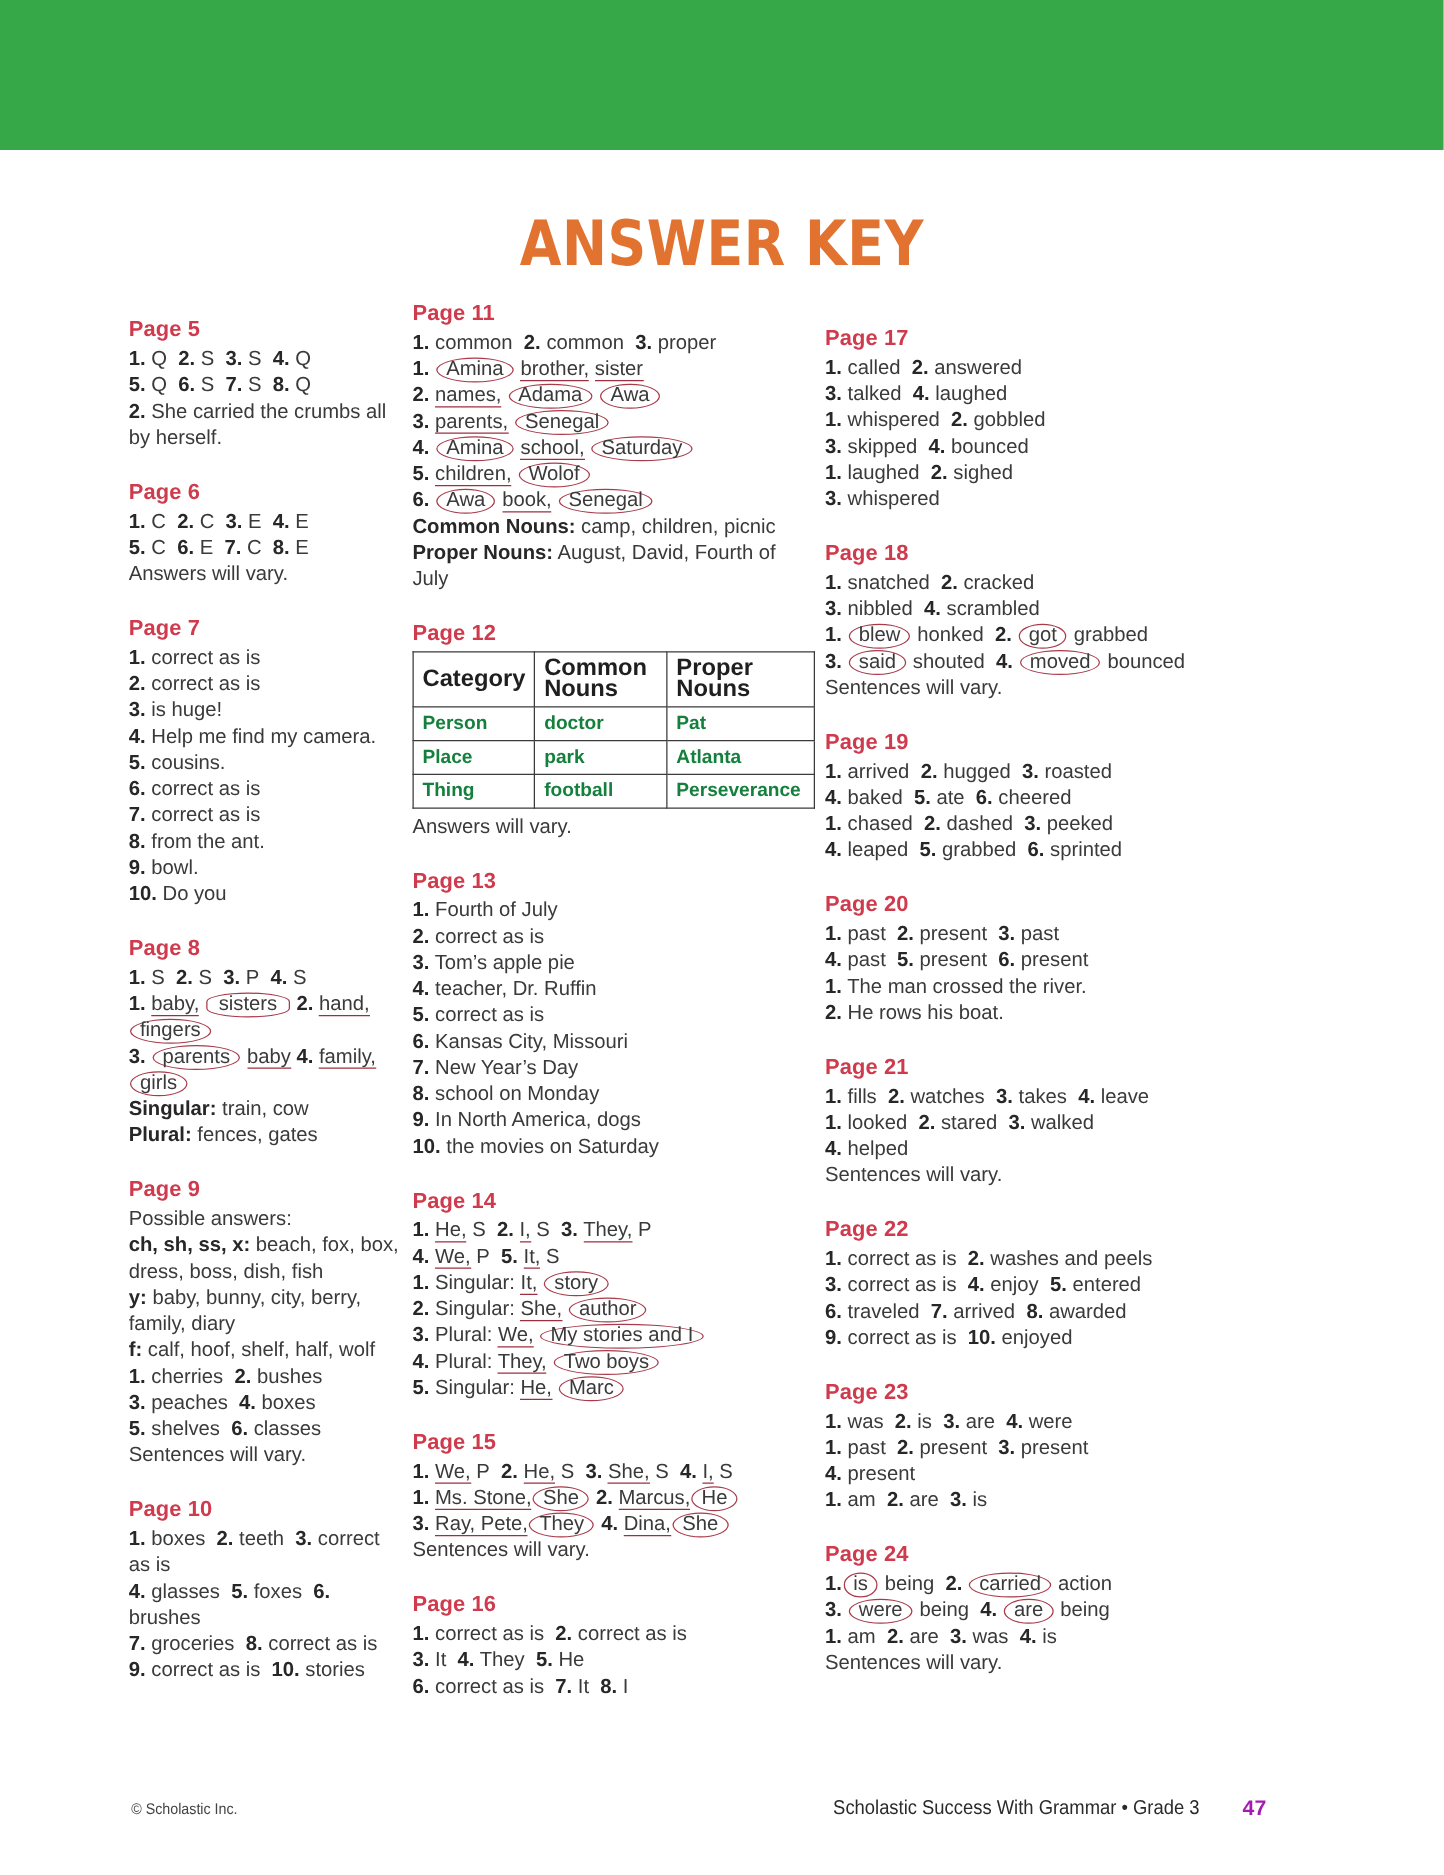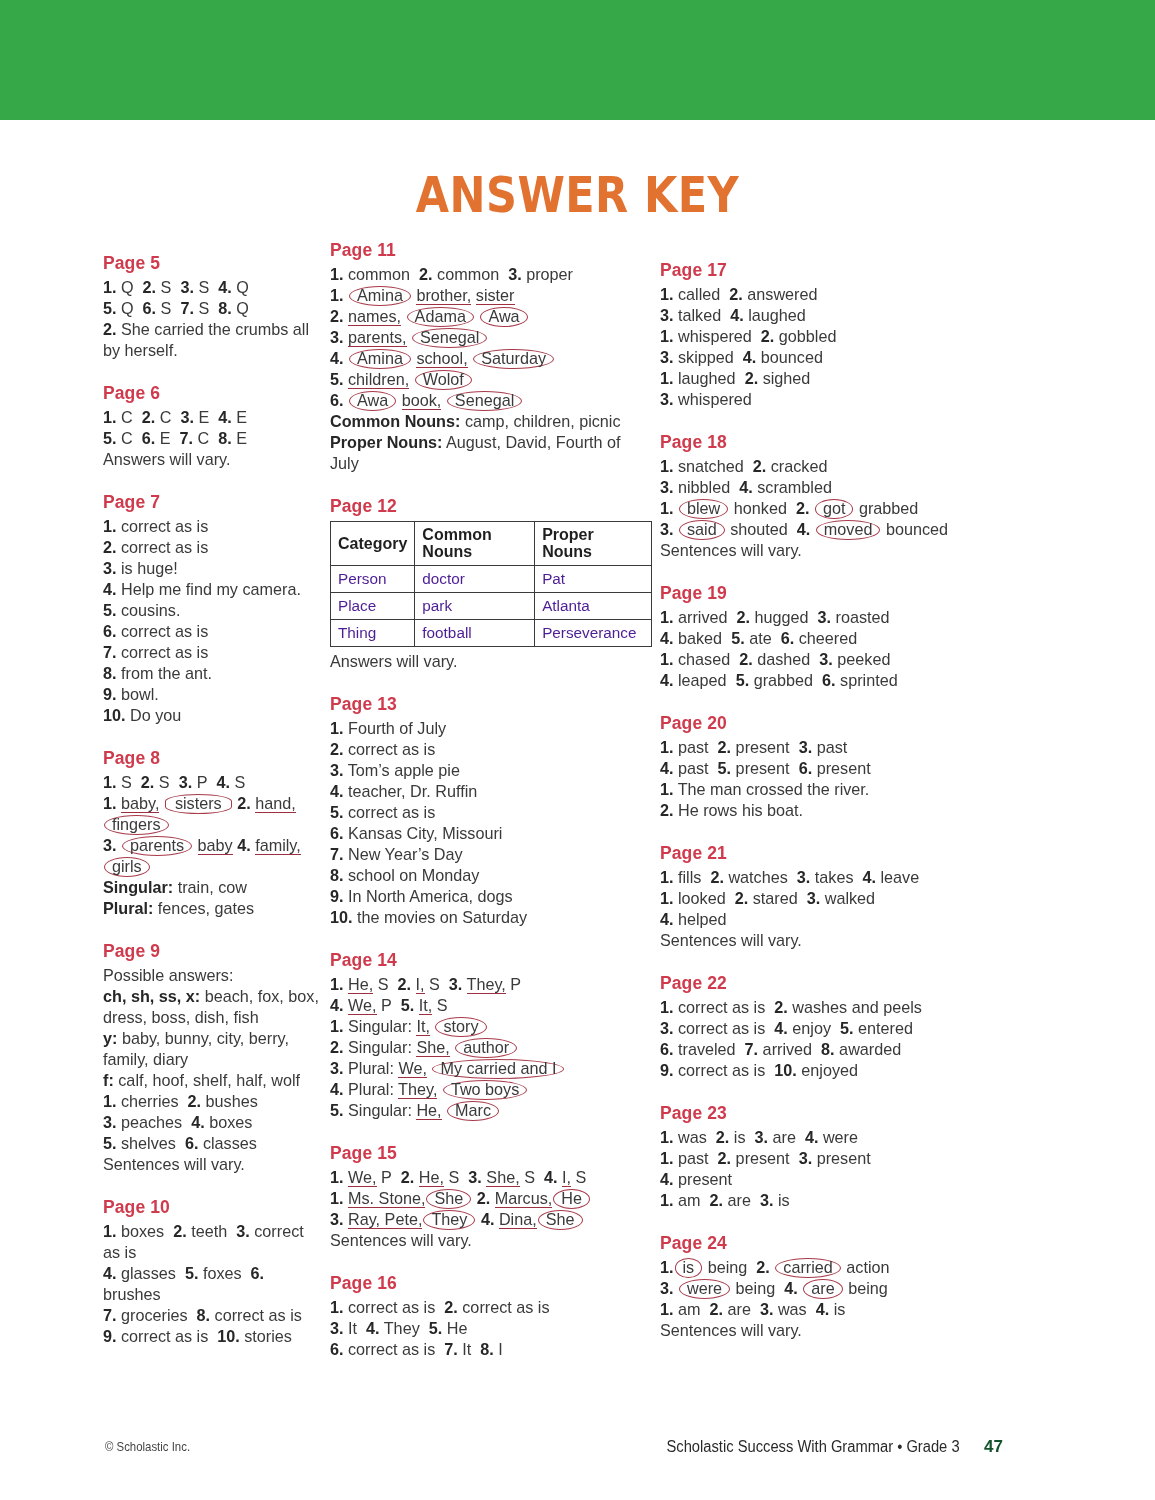--- a/index.html
+++ b/index.html
@@ -97,28 +97,28 @@
   .ans-table {
     border-collapse: collapse;
     margin-top: 4px;
     margin-bottom: 4px;
     font-size: 15.3px;
   }
   .ans-table th, .ans-table td {
     border: 1.2px solid #3b3b3b;
     padding: 4px 7px 5px 7px;
     text-align: left;
-    color: #4c1d95;
-    font-weight: normal;
+    color: #15803d;
+    font-weight: bold;
     line-height: 17px;
   }
   .ans-table th {
     font-weight: bold;
     color: #1f1f1f;
-    font-size: 16px;
+    font-size: 19px;
   }
 
   #footer {
     position: absolute;
     left: 0;
     bottom: 40px;
     width: 1065px;
     height: 20px;
   }
   #copyright {
@@ -135,25 +135,25 @@
     position: absolute;
     right: 105px;
     top: -2px;
     font-size: 16px;
     color: #2a2a2a;
     transform: scaleX(0.92);
     transform-origin: right top;
   }
   #folio {
     position: absolute;
-    right: 62px;
+    right: 52px;
     top: -3px;
     font-size: 17px;
     font-weight: bold;
-    color: #14532d;
+    color: #a21caf;
   }
 </style>
 </head>
 <body>
 
 <div id="green-bar"></div>
 
 <div id="page-title">ANSWER KEY</div>
 
 <div id="columns">
@@ -265,21 +265,21 @@
         <div class="line"><b>8.</b> school on Monday</div>
         <div class="line"><b>9.</b> In North America, dogs</div>
         <div class="line"><b>10.</b> the movies on Saturday</div>
       </div>
       <div class="section">
         <div class="sec-head">Page 14</div>
         <div class="line"><b>1.</b> <span class="ul">He,</span> S&nbsp; <b>2.</b> <span class="ul">I,</span> S&nbsp; <b>3.</b> <span class="ul">They,</span> P</div>
         <div class="line"><b>4.</b> <span class="ul">We,</span> P&nbsp; <b>5.</b> <span class="ul">It,</span> S</div>
         <div class="line"><b>1.</b> Singular: <span class="ul">It,</span> <span class="circ">story</span></div>
         <div class="line"><b>2.</b> Singular: <span class="ul">She,</span> <span class="circ">author</span></div>
-        <div class="line"><b>3.</b> Plural: <span class="ul">We,</span> <span class="circ">My carried and I</span></div>
+        <div class="line"><b>3.</b> Plural: <span class="ul">We,</span> <span class="circ">My stories and I</span></div>
         <div class="line"><b>4.</b> Plural: <span class="ul">They,</span> <span class="circ">Two boys</span></div>
         <div class="line"><b>5.</b> Singular: <span class="ul">He,</span> <span class="circ">Marc</span></div>
       </div>
       <div class="section">
         <div class="sec-head">Page 15</div>
         <div class="line"><b>1.</b> <span class="ul">We,</span> P&nbsp; <b>2.</b> <span class="ul">He,</span> S&nbsp; <b>3.</b> <span class="ul">She,</span> S&nbsp; <b>4.</b> <span class="ul">I,</span> S</div>
         <div class="line"><b>1.</b> <span class="ul">Ms. Stone,</span><span class="circ">She</span> <b>2.</b> <span class="ul">Marcus,</span><span class="circ">He</span></div>
         <div class="line"><b>3.</b> <span class="ul">Ray, Pete,</span><span class="circ">They</span> <b>4.</b> <span class="ul">Dina,</span><span class="circ">She</span></div>
         <div class="line">Sentences will vary.</div>
       </div>

